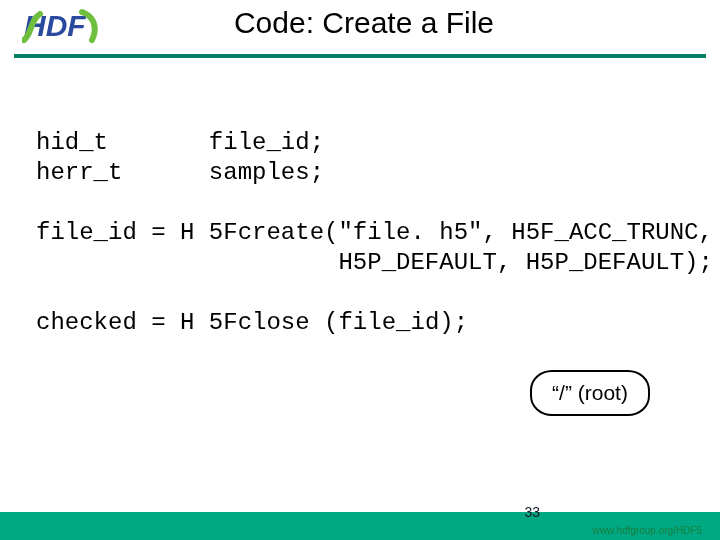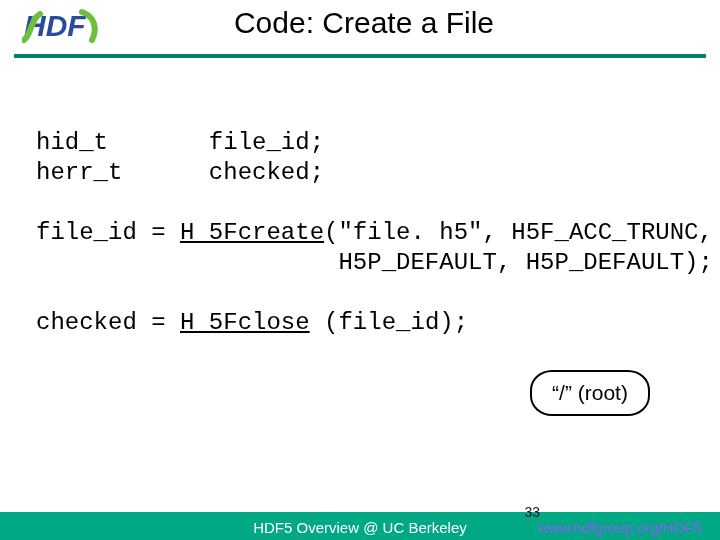--- a/index.html
+++ b/index.html
@@ -43,21 +43,21 @@
   }
   .code {
     position: absolute;
     left: 36px;
     top: 128px;
     font-family: "Courier New", Courier, monospace;
     font-size: 24px;
     line-height: 30px;
     white-space: pre;
   }
-  .code .u { text-decoration: underline; }
+  .code .u { }
   .root-bubble {
     position: absolute;
     right: 70px;
     top: 370px;
     width: 116px;
     height: 42px;
     border: 2px solid #000;
     border-radius: 22px / 20px;
     background: #fff;
     display: flex;
@@ -94,52 +94,51 @@
     position: absolute;
     right: 180px;
     bottom: 20px;
     color: #0f172a;
     font-size: 14px;
   }
   .footer-right {
     position: absolute;
     right: 18px;
     bottom: 4px;
-    color: #8b5cf6;
-    font-size: 15px;
+    color: #15803d;
+    font-size: 10px;
   }
 </style>
 </head>
 <body>
 
 <div class="slide">
 
   <div class="logo">
     <svg width="80" height="40" viewBox="0 0 80 40">
       <text x="2" y="30" font-family="Arial" font-size="30" font-weight="900" font-style="italic" fill="#2a4aa0">HDF</text>
       <path d="M60 6 C 72 10, 76 22, 70 34" stroke="#6fbf3f" stroke-width="6" fill="none" stroke-linecap="round"></path>
       <path d="M2 34 C 10 28, 8 14, 18 8" stroke="#6fbf3f" stroke-width="6" fill="none" stroke-linecap="round"></path>
     </svg>
   </div>
 
   <div class="title">Code: Create a File</div>
 
   <div class="rule"></div>
 
   <div class="code"><span>hid_t</span>       <span>file_id;</span>
-<span>herr_t</span>      <span>checked;</span>
+<span>herr_t</span>      <span>samples;</span>
 
 <span>file_id = </span><span class="u">H 5Fcreate</span><span>("file. h5", H5F_ACC_TRUNC,</span>
 <span>                     H5P_DEFAULT, H5P_DEFAULT);</span>
 
 <span>checked = </span><span class="u">H 5Fclose</span><span> (file_id);</span></div>
 
   <div class="root-bubble">
     <span>“/” (root)</span>
   </div>
 
 
   <div class="footer-bar"></div>
-  <div class="footer-left">HDF5 Overview @ UC Berkeley</div>
   <div class="footer-num">33</div>
   <div class="footer-right">www.hdfgroup.org/HDF5</div>
 
 </div>
 
 </body></html>

